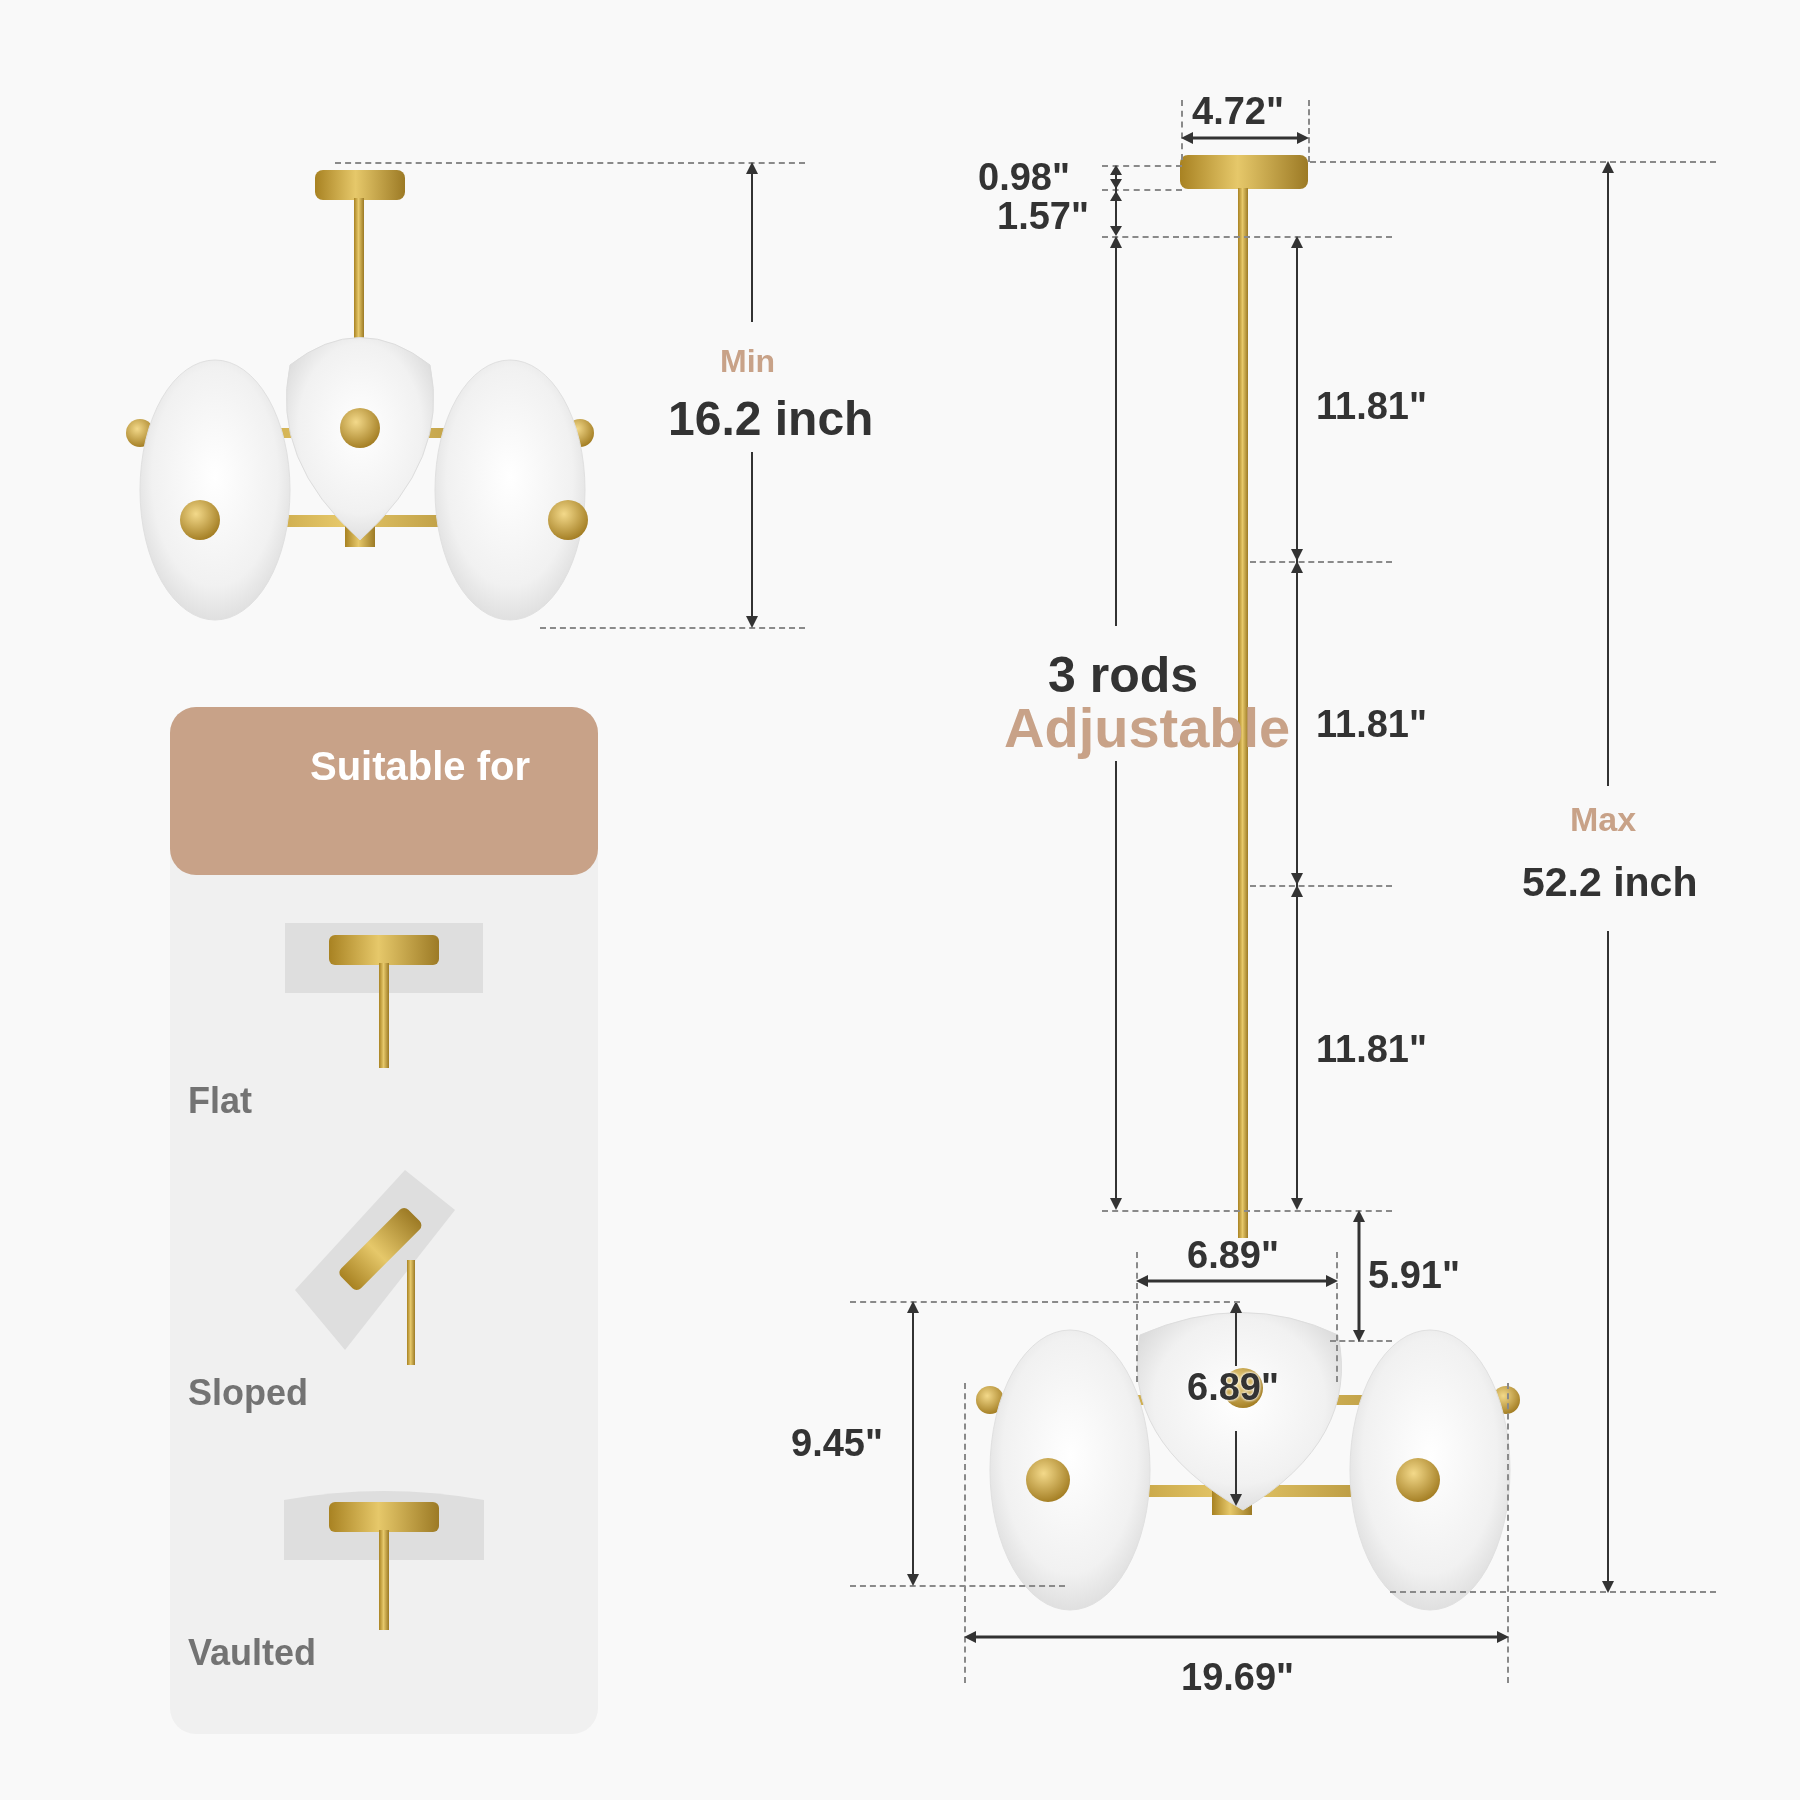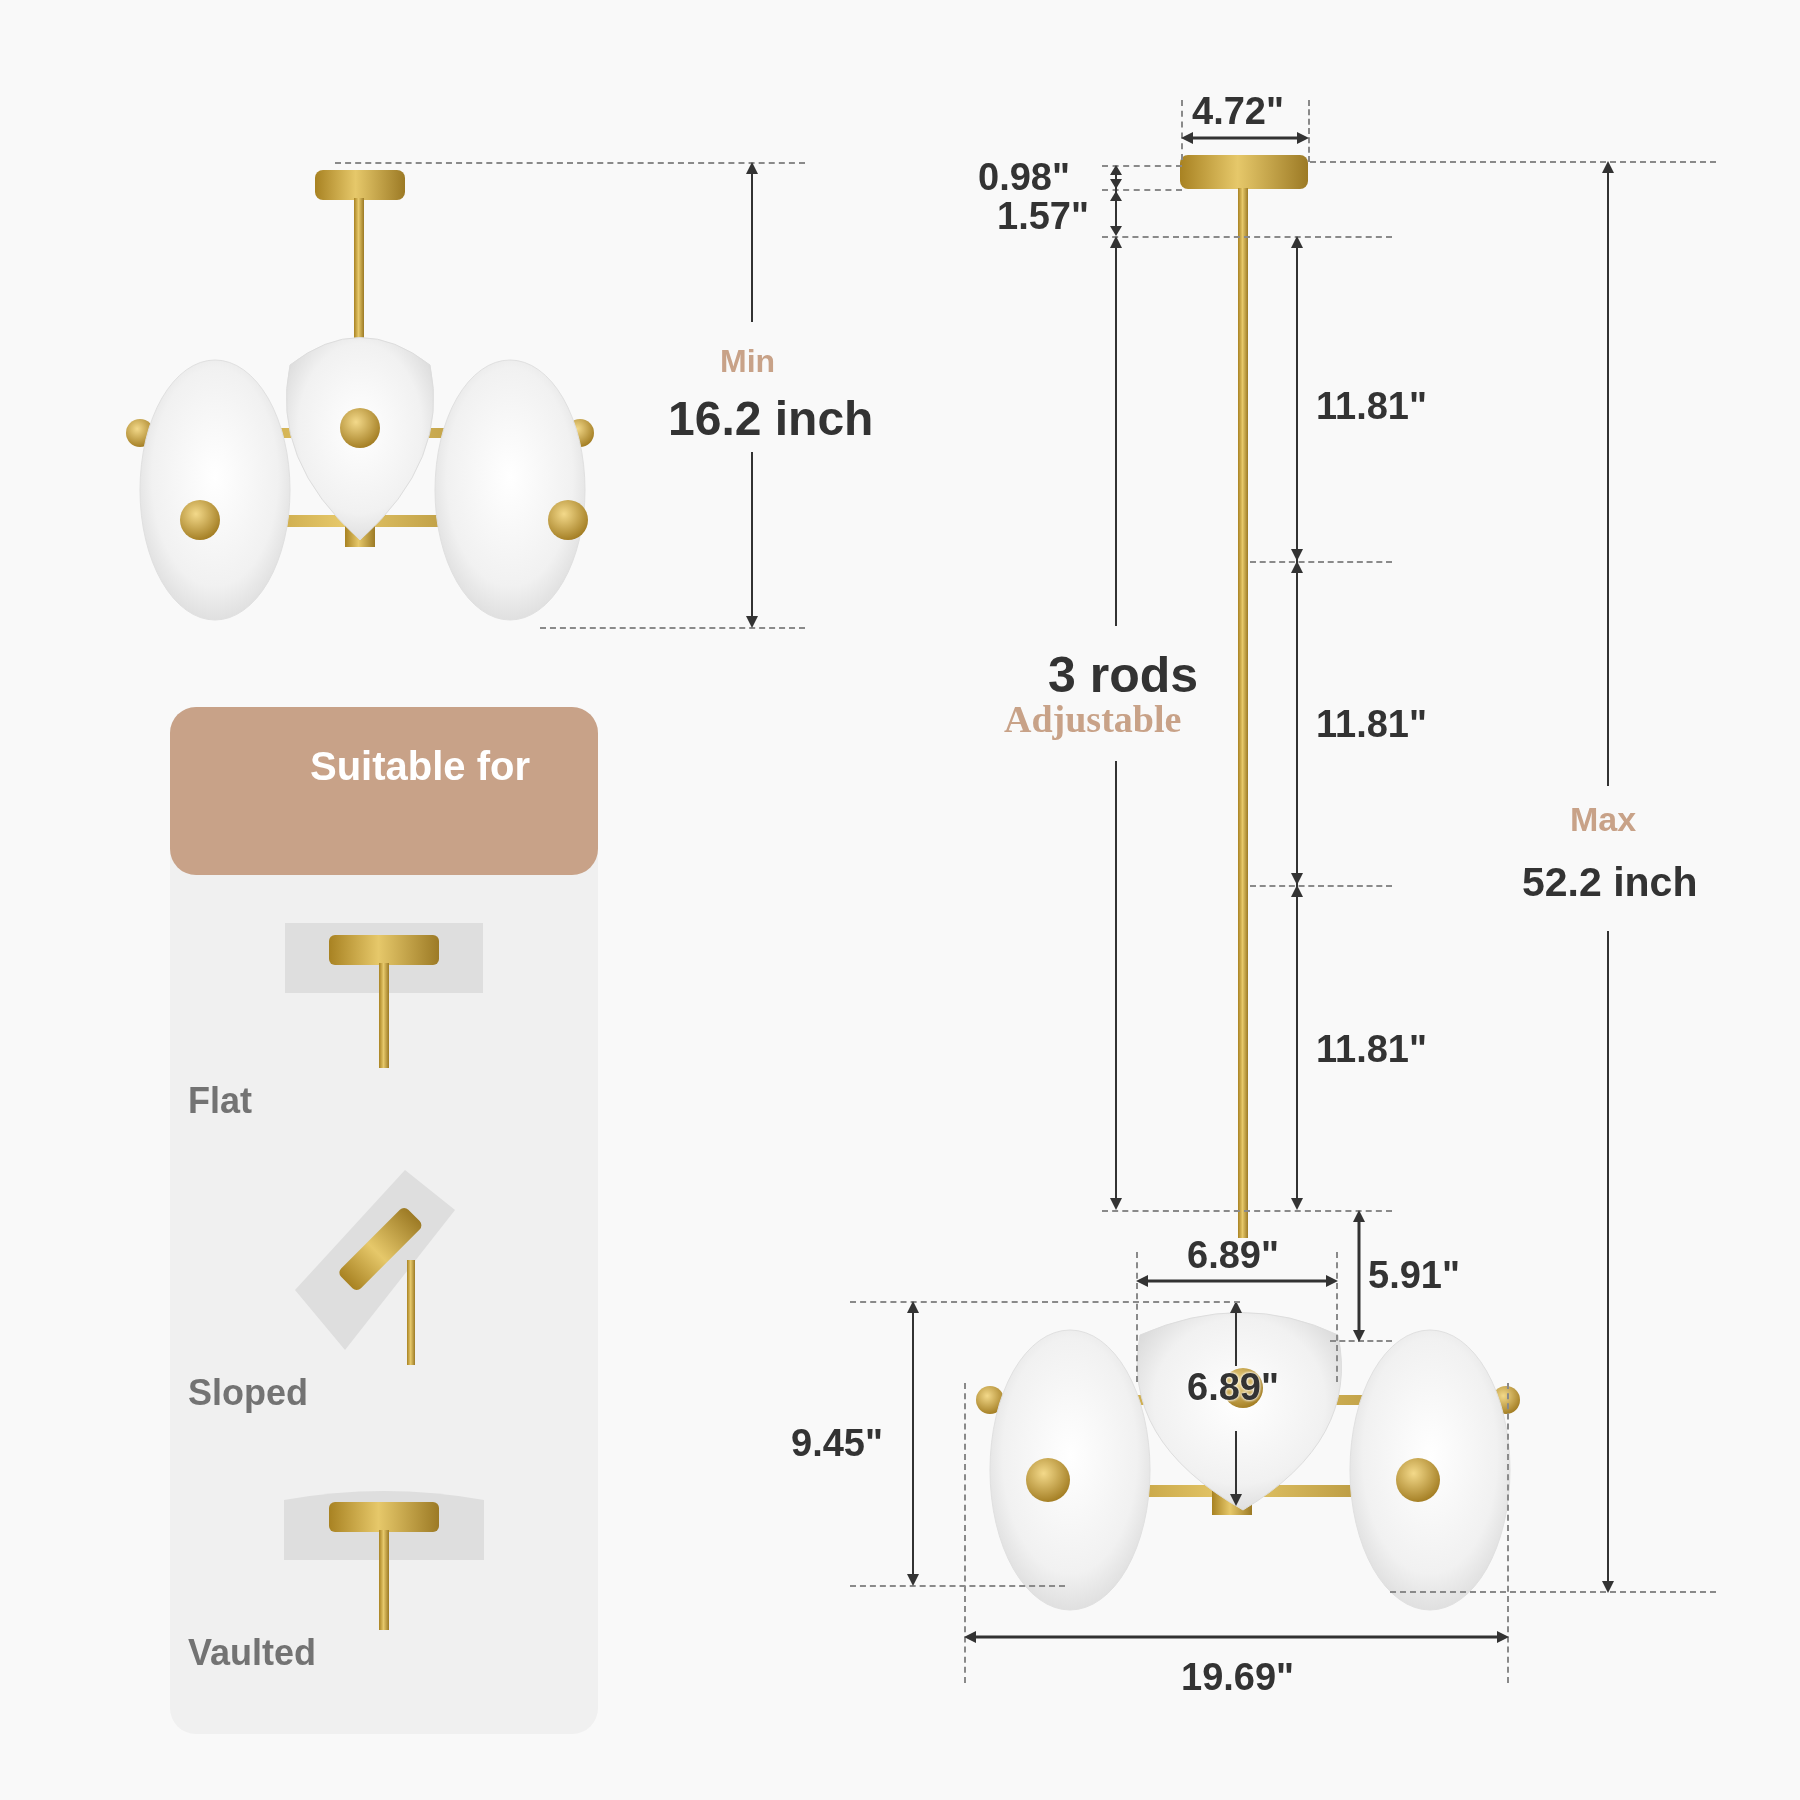--- a/index.html
+++ b/index.html
@@ -165,21 +165,21 @@
 <div class="lbl" style="left:1316px;top:705px;font-size:38px;">11.81"</div>
 <div class="lbl" style="left:1316px;top:1030px;font-size:38px;">11.81"</div>
 
 <svg style="left:1109px;top:236px;" width="14" height="975">
   <line x1="7" y1="4" x2="7" y2="390" stroke="#333" stroke-width="2"></line>
   <line x1="7" y1="525" x2="7" y2="970" stroke="#333" stroke-width="2"></line>
   <polygon points="7,0 1,12 13,12" fill="#333"></polygon>
     <polygon points="7,974 1,962 13,962" fill="#333"></polygon>
 </svg>
 <div class="lbl" style="left:1048px;top:650px;font-size:50px;text-align:center;">3 rods</div>
-<div class="lbl accent" style="left:1004px;top:700px;font-size:38px;font-family:Liberation Serif, serif;">Adjustable</div>
+<div class="lbl accent" style="left:1004px;top:700px;font-size:56px;">Adjustable</div>
 
 <div class="dash-v" style="left:1136px;top:1252px;height:130px;"></div>
 <div class="dash-v" style="left:1336px;top:1252px;height:130px;"></div>
 <svg style="left:1136px;top:1274px;" width="202" height="14">
   <line x1="8" y1="7" x2="194" y2="7" stroke="#333" stroke-width="3"></line>
   <polygon points="0,7 12,1 12,13" fill="#333"></polygon>
     <polygon points="202,7 190,1 190,13" fill="#333"></polygon>
 </svg>
 <div class="lbl" style="left:1187px;top:1236px;font-size:38px;">6.89"</div>
 

